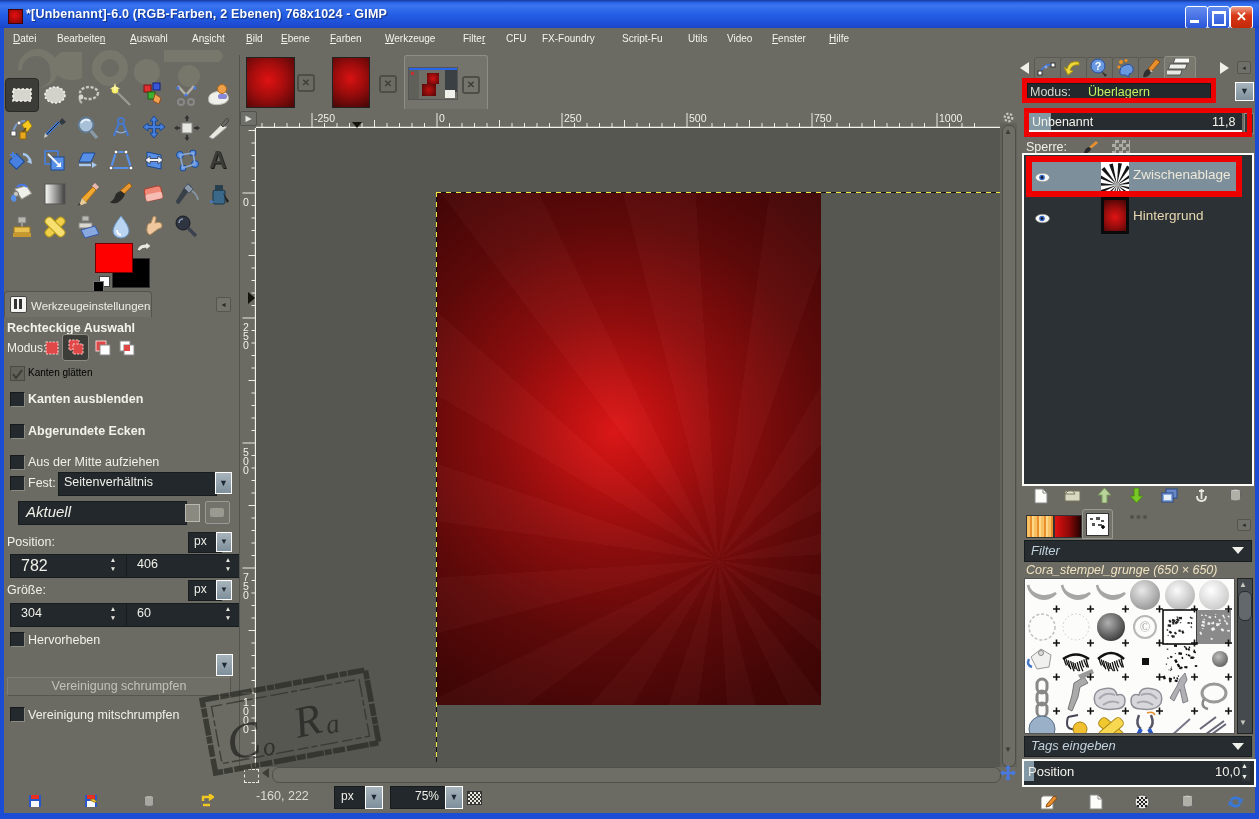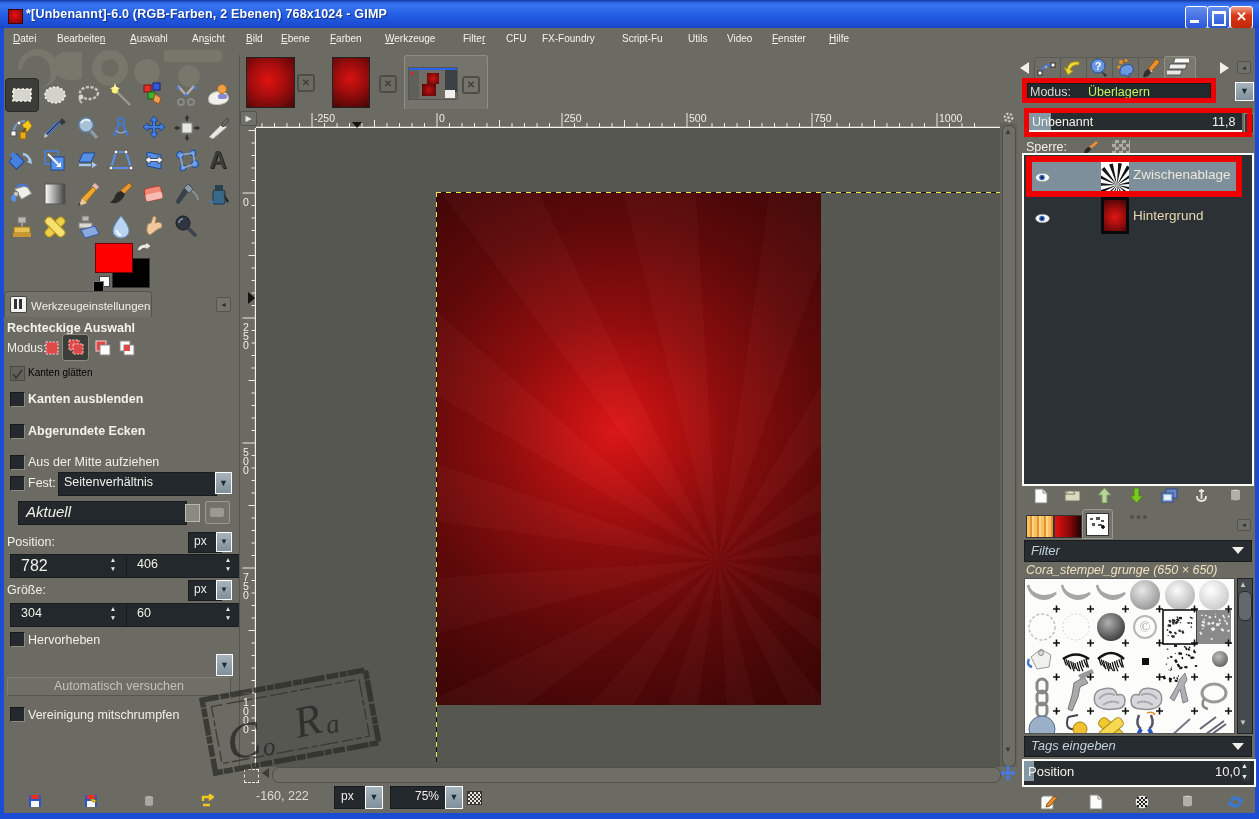--- a/index.html
+++ b/index.html
@@ -310,21 +310,21 @@
 <div class="abs combo spin" style="left:6px;top:499px;width:111px;height:20px;font-size:16px;padding:2px 0 0 10px;">782</div>
 <div class="abs combo spin" style="left:122px;top:499px;width:110px;height:20px;font-size:12.5px;padding:2px 0 0 10px;">406</div>
 <div class="abs lbl" style="left:3px;top:528px;">Größe:</div>
 <div class="abs combo" style="left:184px;top:525px;width:27px;height:18px;font-size:12px;padding:1px 0 0 5px;">px</div>
 <div class="abs arrowbtn" style="left:212px;top:525px;width:14px;height:18px;font-size:8px;line-height:18px;">▼</div>
 <div class="abs combo spin" style="left:6px;top:548px;width:111px;height:20px;font-size:12.5px;padding:2px 0 0 10px;">304</div>
 <div class="abs combo spin" style="left:122px;top:548px;width:110px;height:20px;font-size:12.5px;padding:2px 0 0 10px;">60</div>
 <div class="abs cb" style="left:6px;top:577px;"></div>
 <div class="abs lbl" style="left:24px;top:578px;">Hervorheben</div>
 <div class="abs arrowbtn" style="left:212px;top:599px;width:15px;height:20px;font-size:9px;line-height:20px;">▼</div>
-<div class="abs" style="left:3px;top:622px;width:222px;height:17px;background:#6f6f67;border:1px solid #7e7e76;border-bottom-color:#56564f;border-right-color:#56564f;color:#c2c2b8;font-size:12.5px;text-align:center;line-height:17px;">Automatisch versuchen</div>
+<div class="abs" style="left:3px;top:622px;width:222px;height:17px;background:#6f6f67;border:1px solid #7e7e76;border-bottom-color:#56564f;border-right-color:#56564f;color:#c2c2b8;font-size:12.5px;text-align:center;line-height:17px;">Vereinigung schrumpfen</div>
 <div class="abs cb" style="left:6px;top:652px;"></div>
 <div class="abs lbl" style="left:24px;top:653px;">Vereinigung mitschrumpfen</div>
 <div class="abs" style="left:104px;top:500px;width:10px;height:20px;color:#e8e8e0;font-size:6.5px;line-height:9px;text-align:center;">▲<br>▼</div>
     <div class="abs" style="left:219px;top:500px;width:10px;height:20px;color:#e8e8e0;font-size:6.5px;line-height:9px;text-align:center;">▲<br>▼</div>
     <div class="abs" style="left:104px;top:549px;width:10px;height:20px;color:#e8e8e0;font-size:6.5px;line-height:9px;text-align:center;">▲<br>▼</div>
     <div class="abs" style="left:219px;top:549px;width:10px;height:20px;color:#e8e8e0;font-size:6.5px;line-height:9px;text-align:center;">▲<br>▼</div>
     <div id="lpfooter">
       <div class="abs" style="left:24px;top:739px;width:14px;height:14px;"><svg width="14" height="14" viewBox="0 0 14 14">
           <rect x="1" y="1" width="12" height="12" fill="#2858c8"></rect>
           <rect x="3" y="1" width="8" height="4" fill="#e83020"></rect>

